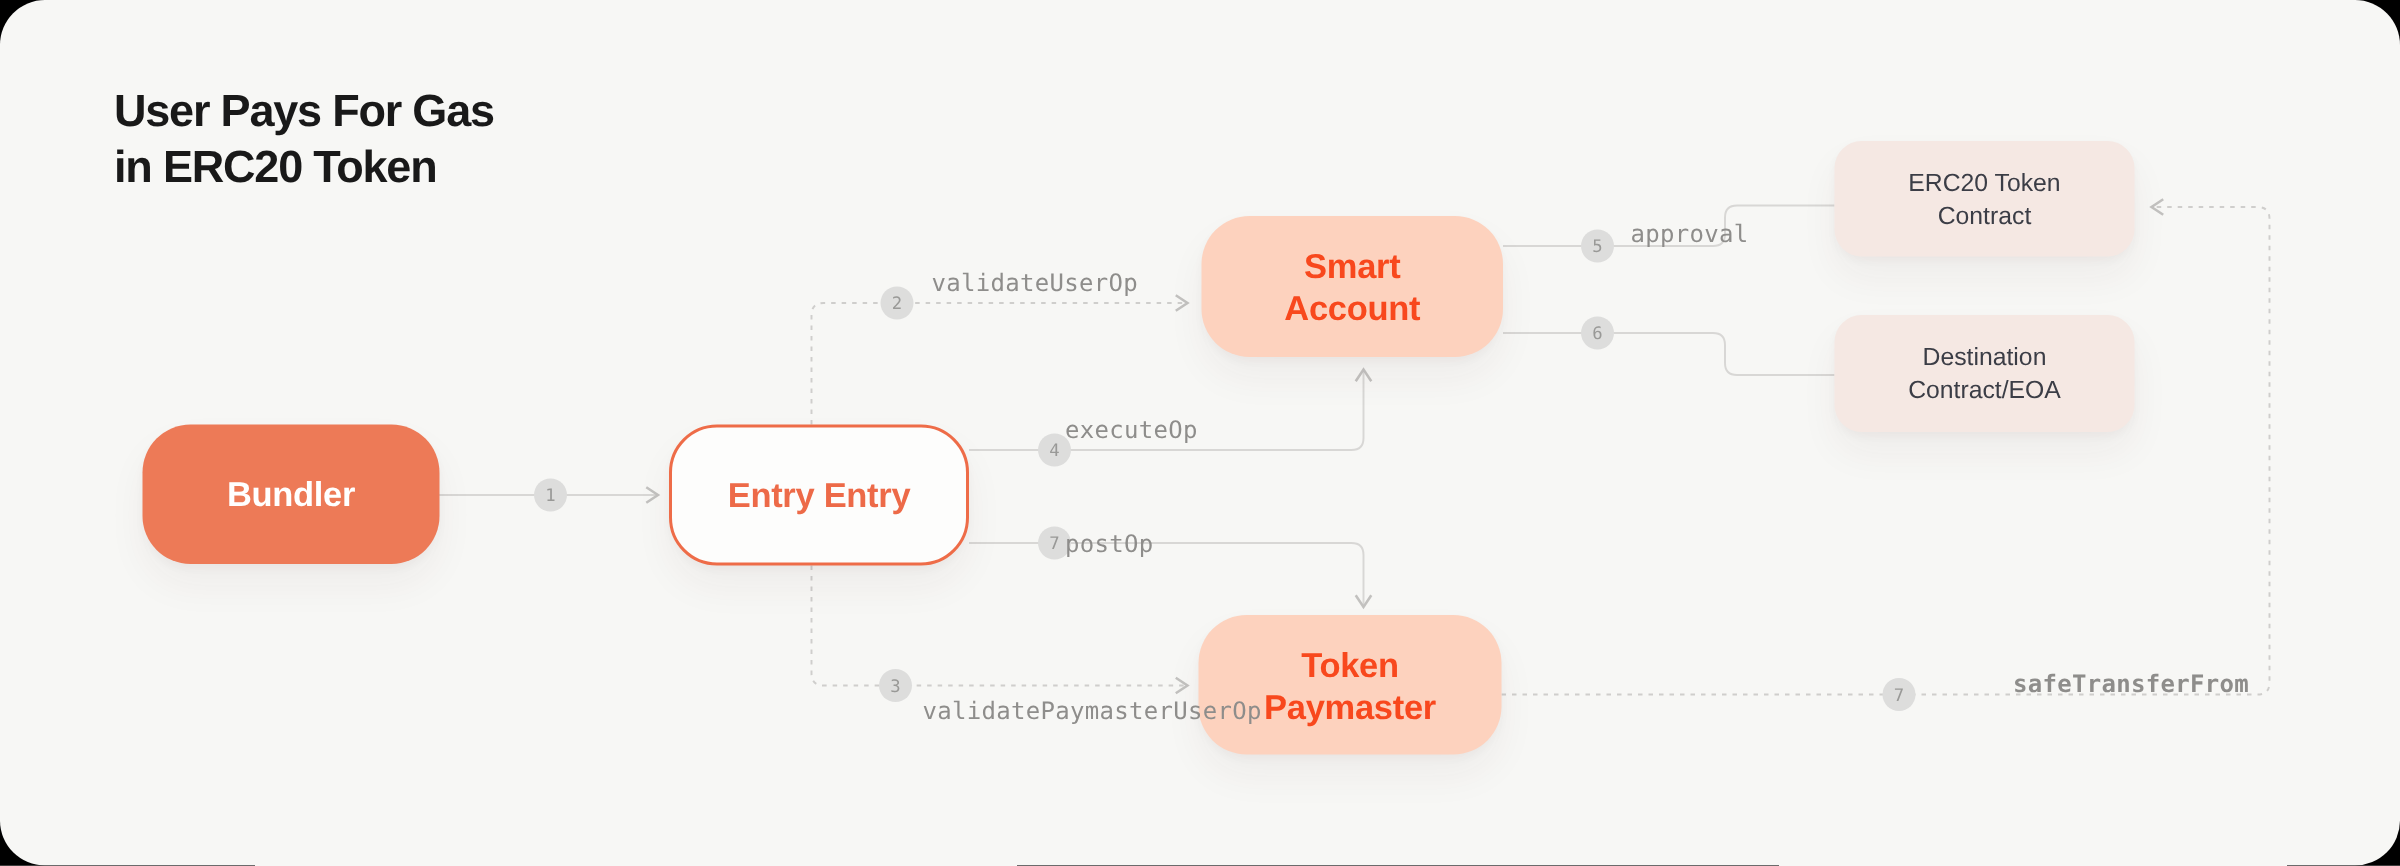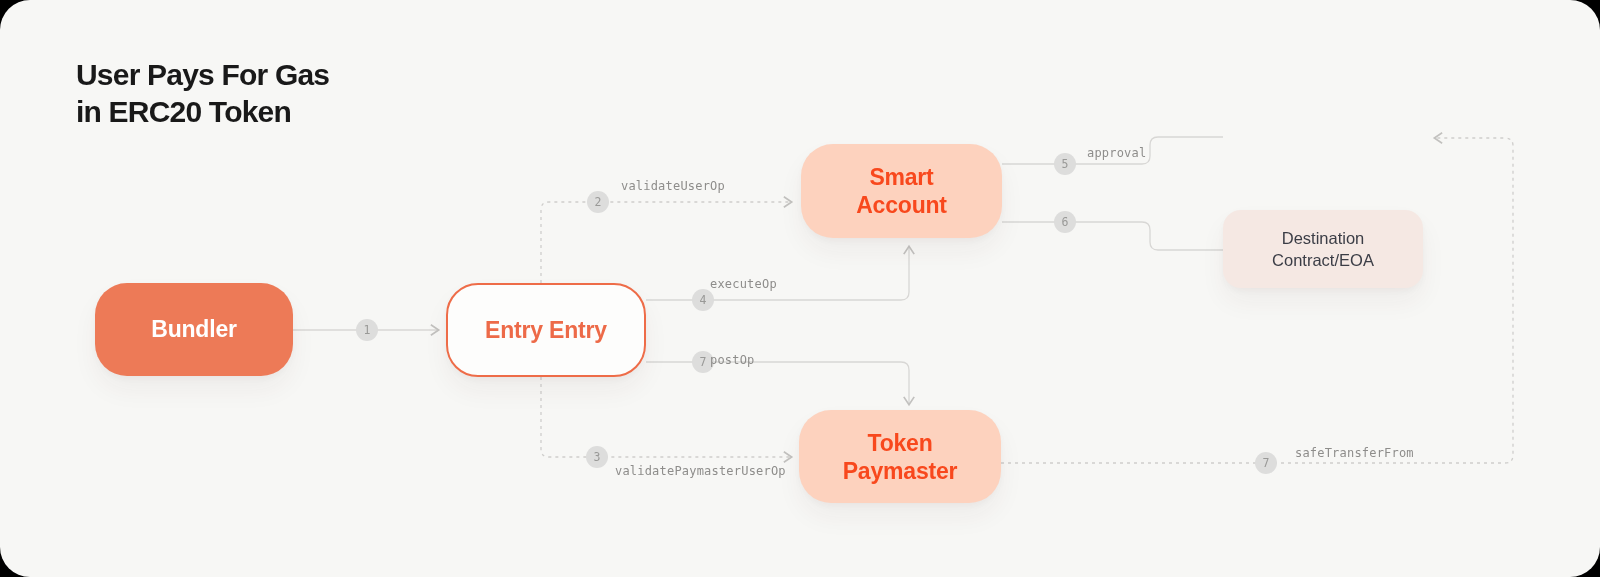--- a/index.html
+++ b/index.html
@@ -72,21 +72,21 @@
   .node-contract .lbl{width:140px;}
   .badge{
     position:absolute;width:22px;height:22px;border-radius:50%;
     background:var(--badge-fill);color:var(--badge-text);
     display:flex;align-items:center;justify-content:center;
     font-size:11.5px;font-family:"DejaVu Sans Mono",monospace;
   }
   .edge-label{
     position:absolute;
     font-family:"DejaVu Sans Mono",monospace;
-    font-size:12px;color:var(--edge-label);letter-spacing:0.2px;
+    font-size:16px;color:var(--edge-label);letter-spacing:0.2px;
     white-space:nowrap;
   }
 </style>
 </head>
 <body>
 
 <div class="canvas">
 
   <div class="title">
     <span>User Pays For Gas</span>
@@ -118,34 +118,37 @@
   </div>
 
   <div class="node node-account node-smart">
     <span class="lbl">Smart Account</span>
   </div>
 
   <div class="node node-account node-paymaster">
     <span class="lbl">Token Paymaster</span>
   </div>
 
+  <div class="node node-contract node-erc20">
+    <span class="lbl">ERC20 Token Contract</span>
+  </div>
 
   <div class="node node-contract node-dest">
     <span class="lbl">Destination Contract/EOA</span>
   </div>
 
   <div class="badge" style="left:356px;top:319px;">1</div>
   <div class="badge" style="left:587px;top:191px;">2</div>
   <div class="badge" style="left:586px;top:446px;">3</div>
   <div class="badge" style="left:692px;top:289px;">4</div>
   <div class="badge" style="left:692px;top:351px;">7</div>
   <div class="badge" style="left:1054px;top:153px;">5</div>
   <div class="badge" style="left:1054px;top:211px;">6</div>
   <div class="badge" style="left:1255px;top:452px;">7</div>
 
   <span class="edge-label" style="left:621px;top:179px;">validateUserOp</span>
   <span class="edge-label" style="left:710px;top:277px;">executeOp</span>
   <span class="edge-label" style="left:710px;top:339px;margin-top:14px;">postOp</span>
   <span class="edge-label" style="left:615px;top:464px;">validatePaymasterUserOp</span>
   <span class="edge-label" style="left:1087px;top:146px;">approval</span>
-  <span class="edge-label" style="left:1295px;top:446px;">safeTransferFrom</span>
+  <span class="edge-label" style="left:1342px;top:446px;font-weight:bold;">safeTransferFrom</span>
 
 </div>
 
 </body></html>

